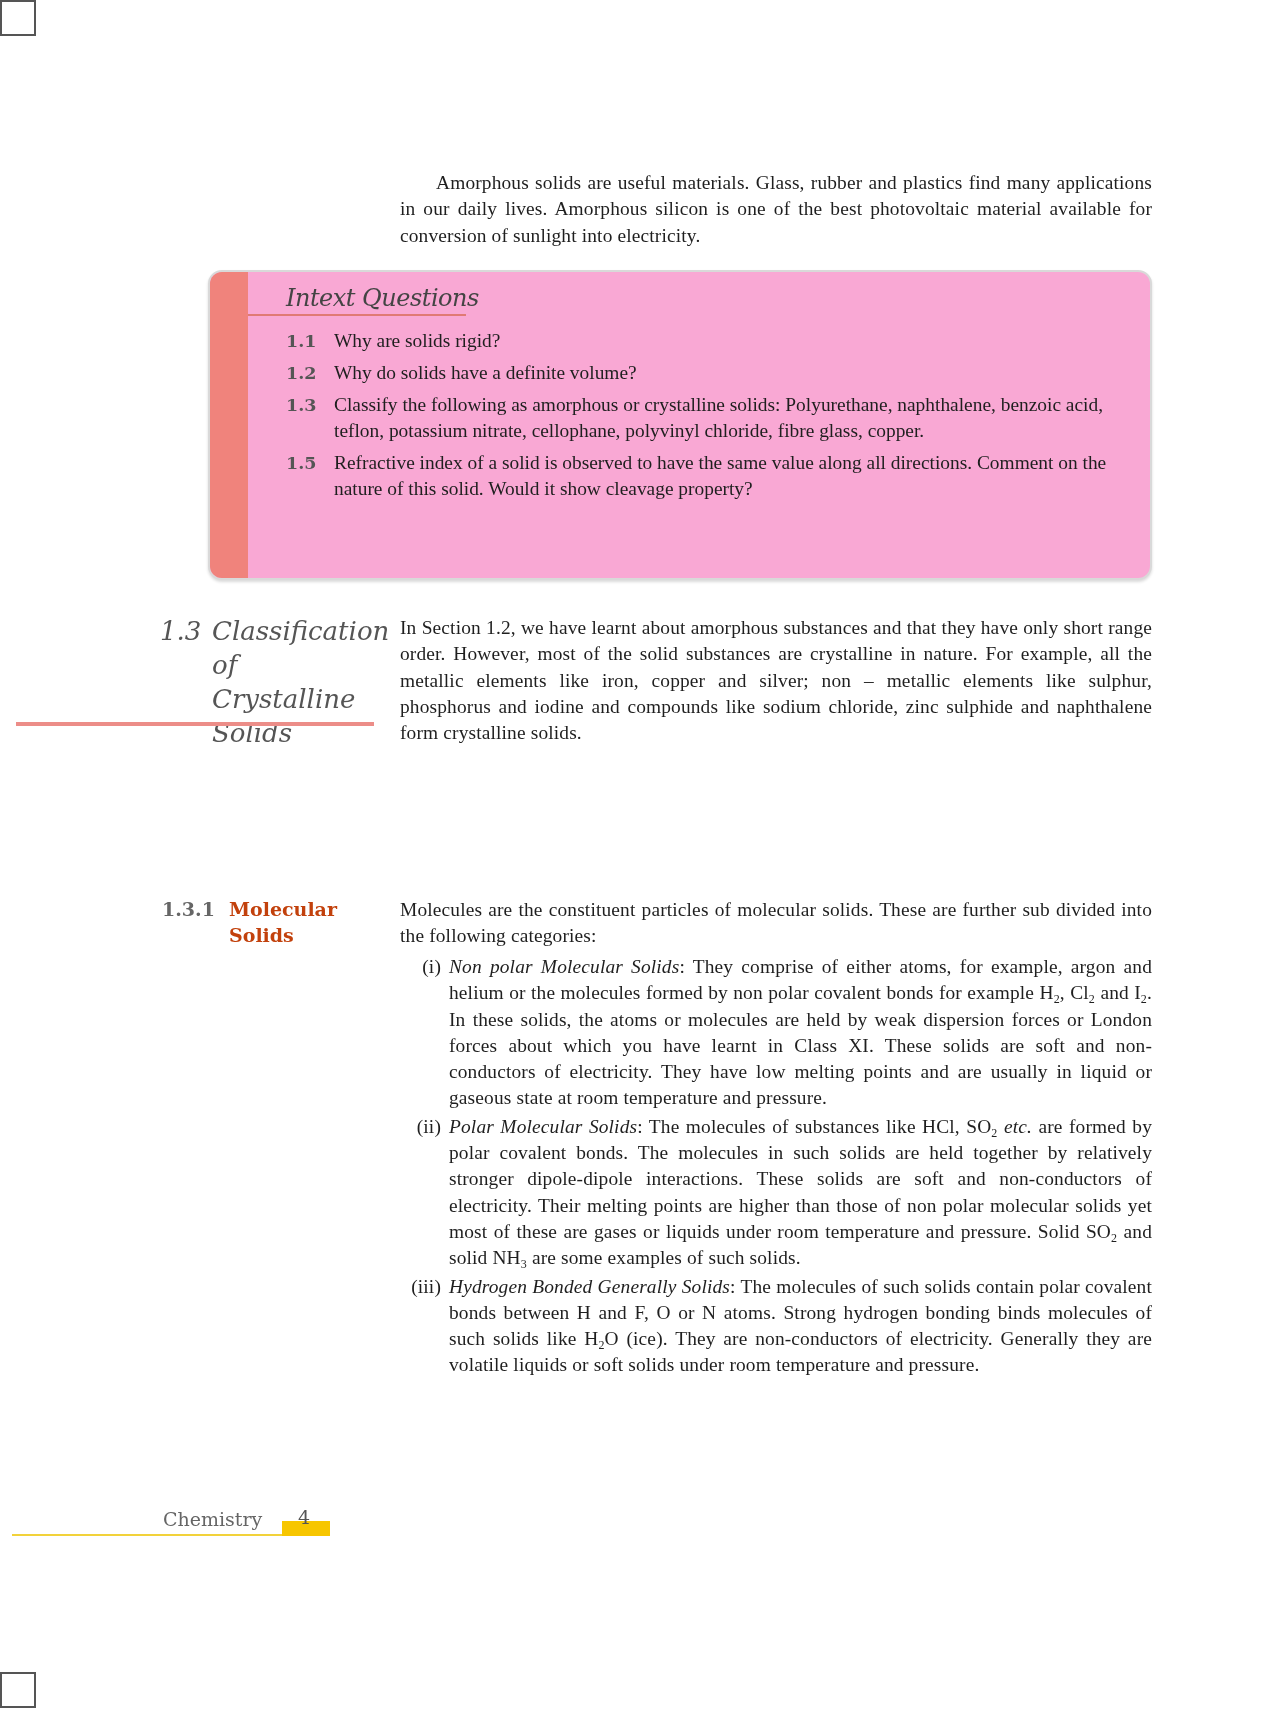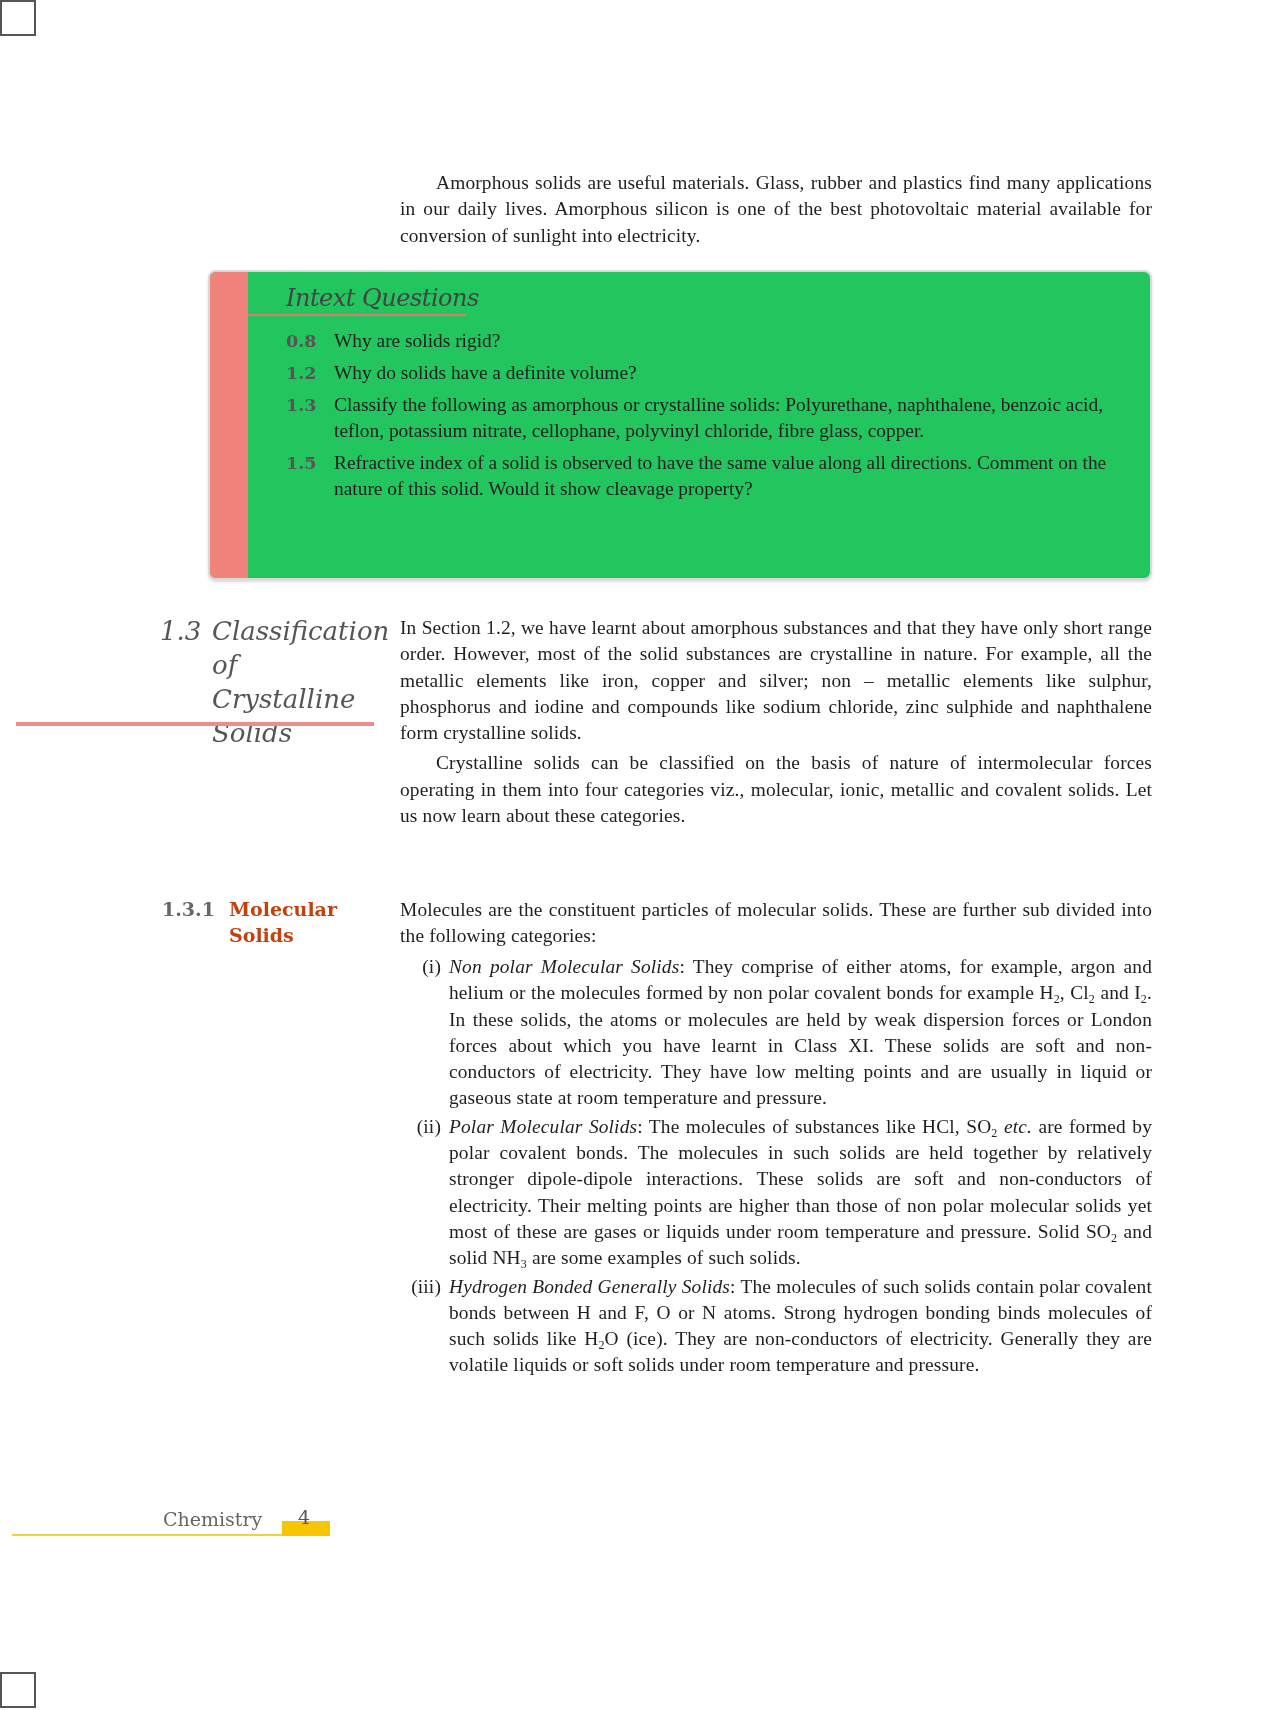--- a/index.html
+++ b/index.html
@@ -17,22 +17,22 @@
     font-size: 19.4px; line-height: 26.3px; text-align: justify;
     font-family: "Liberation Serif", "DejaVu Serif", serif;
     letter-spacing: 0.15px;
   }
   .body-text p { margin: 0; }
   .indent { text-indent: 36px; }
 
   
   .intext-box {
     position: absolute; left: 208px; top: 270px; width: 944px; height: 310px;
-    border: 2px solid #d9d9d9; border-radius: 8px; box-sizing: border-box;
-    background: #22c55e; box-shadow: 0 2px 3px rgba(0,0,0,0.15); overflow: hidden;
+    border: 2px solid #d9d9d9; border-radius: 14px; box-sizing: border-box;
+    background: #f9a8d4; box-shadow: 0 2px 3px rgba(0,0,0,0.15); overflow: hidden;
   }
   .intext-stripe { position: absolute; left: 0; top: 0; bottom: 0; width: 38px; background: #f0837c; }
   .intext-title {
     position: absolute; left: 76px; top: 12px;
     font-family: "DejaVu Serif", serif; font-style: italic; font-size: 24px;
     color: #444; letter-spacing: -0.5px;
   }
   .intext-title-rule { position: absolute; left: 38px; top: 42px; width: 218px; height: 2px; background: #e07a74; }
   .q-list { position: absolute; left: 76px; top: 56px; width: 840px; }
   .q-item { display: flex; font-family: "Liberation Serif", serif; font-size: 19.4px; line-height: 26px; margin-bottom: 6px; color: #1f1f1f; }
@@ -77,21 +77,21 @@
 <div class="body-text" style="top:170px;">
   <p class="indent">Amorphous solids are useful materials.  Glass, rubber and plastics find many applications in our daily lives.  Amorphous silicon is one of  the best photovoltaic material available for conversion of sunlight into electricity.</p>
 </div>
 
 <div class="intext-box">
   <div class="intext-stripe"></div>
   <div class="intext-title">Intext  Questions</div>
   <div class="intext-title-rule"></div>
   <div class="q-list">
     <div class="q-item">
-      <div class="q-num">0.8</div>
+      <div class="q-num">1.1</div>
       <div class="q-text">Why are solids rigid?</div>
     </div>
     <div class="q-item">
       <div class="q-num">1.2</div>
       <div class="q-text">Why do solids have a definite volume?</div>
     </div>
     <div class="q-item">
       <div class="q-num">1.3</div>
       <div class="q-text">Classify the following as amorphous or crystalline solids: Polyurethane, naphthalene, benzoic acid, teflon, potassium nitrate, cellophane, polyvinyl chloride, fibre glass, copper.</div>
     </div>
@@ -103,21 +103,20 @@
 </div>
 
 <div class="sec-heading">
   <span class="sec-num">1.3</span>
   <span class="sec-title">Classification of Crystalline Solids</span>
 </div>
 <div class="sec-rule"></div>
 
 <div class="body-text" style="top:615px;">
   <p>In Section 1.2, we have learnt about amorphous substances and that they have only short range order.  However, most of the solid substances are crystalline in nature. For example, all the metallic elements like iron, copper and silver; non – metallic elements like sulphur, phosphorus and iodine and compounds like sodium chloride, zinc sulphide and naphthalene form crystalline solids.</p>
-  <p class="indent" style="margin-top:4px;">Crystalline solids can be classified on the basis of nature of intermolecular forces operating in them into four categories viz., molecular, ionic, metallic and covalent solids.  Let us now learn about these categories.</p>
 </div>
 
 <div class="subsec">
   <span class="subsec-num">1.3.1</span>
   <span class="subsec-title">Molecular Solids</span>
 </div>
 
 <div class="body-text" style="top:897px;">
   <p>Molecules are the constituent particles of molecular solids. These are further sub divided into the following categories:</p>
 </div>

